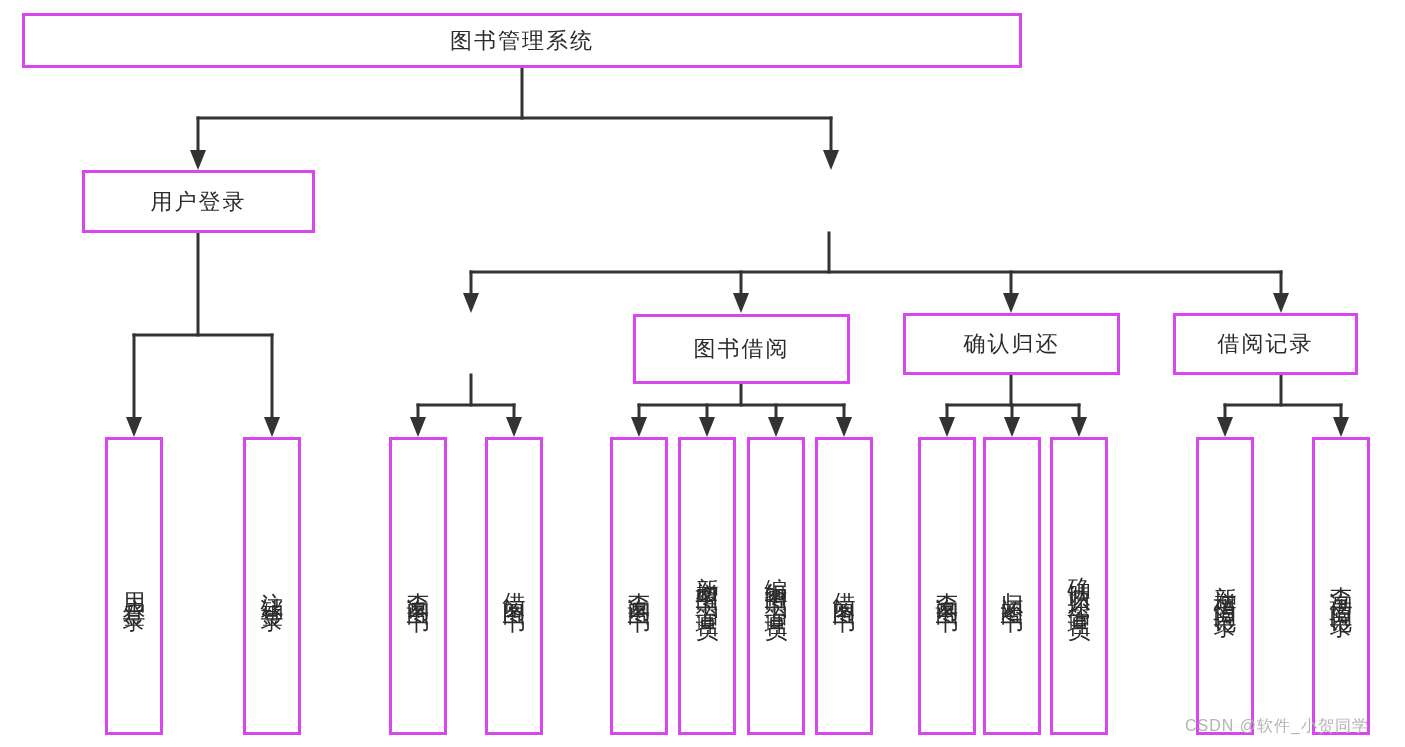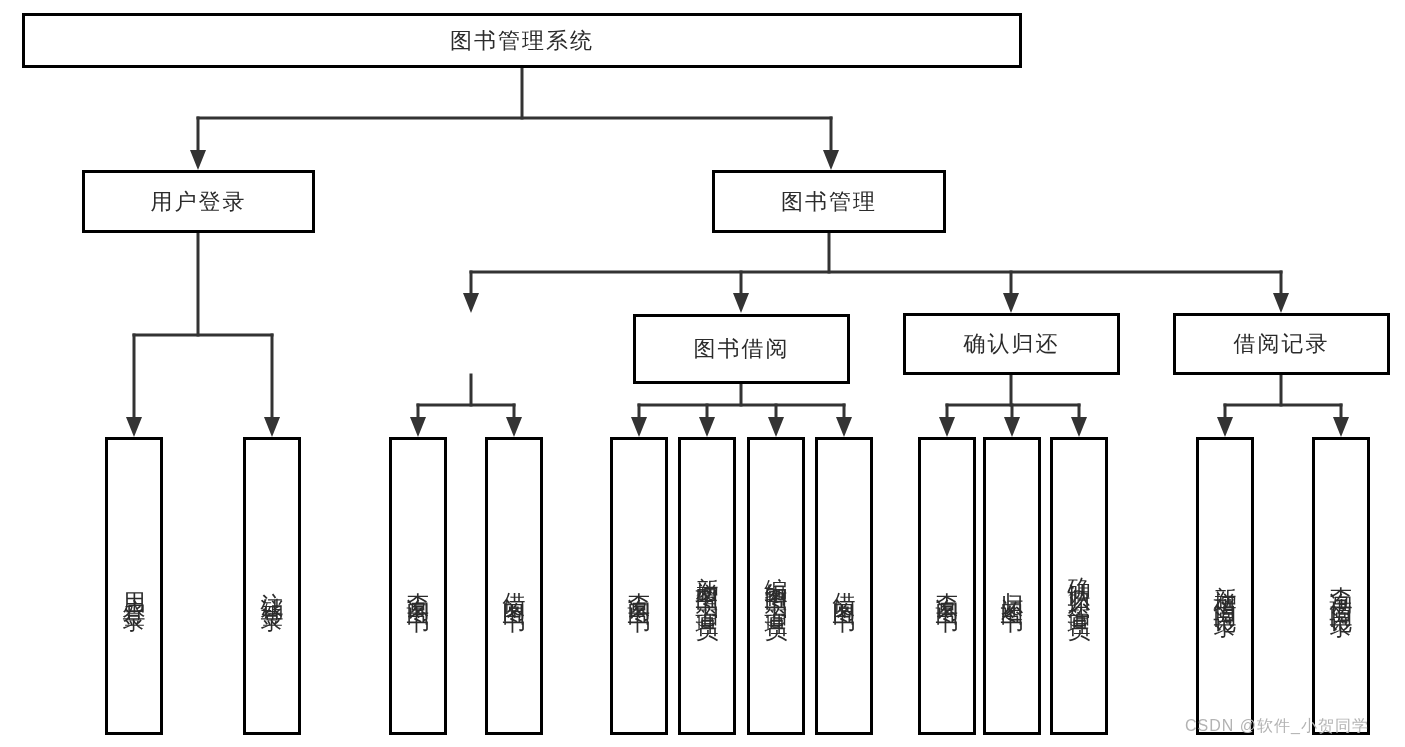--- a/index.html
+++ b/index.html
@@ -13,21 +13,21 @@
   }
   #connectors {
     position: absolute;
     left: 0; top: 0;
     z-index: 1;
   }
   .node {
     position: absolute;
     box-sizing: border-box;
     background: #ffffff;
-    border: 3px solid #000000;
+    border: 3px solid #d946ef;
     display: flex;
     align-items: center;
     justify-content: center;
     color: #2b2b2b;
     z-index: 2;
   }
   .node.h span {
     font-size: 22px;
     letter-spacing: 2px;
     white-space: nowrap;
@@ -124,31 +124,28 @@
     </g>
   </svg>
 
   <div class="node h" style="left:22px; top:13px; width:1000px; height:55px;">
     <span>图书管理系统</span>
   </div>
 
   <div class="node h" style="left:82px; top:170px; width:233px; height:63px;">
     <span>用户登录</span>
   </div>
-  <div class="node h" style="left:712px; top:170px; width:234px; height:63px;">
-    <span>图书管理</span>
-  </div>
 
   <div class="node h" style="left:633px; top:314px; width:217px; height:70px;">
     <span>图书借阅</span>
   </div>
   <div class="node h" style="left:903px; top:313px; width:217px; height:62px;">
     <span>确认归还</span>
   </div>
-  <div class="node h" style="left:1173px; top:313px; width:217px; height:62px;">
+  <div class="node h" style="left:1173px; top:313px; width:185px; height:62px;">
     <span>借阅记录</span>
   </div>
 
   <div class="node v" style="left:105px; top:437px; width:58px; height:298px;">
     <span>用户登录</span>
   </div>
   <div class="node v" style="left:243px; top:437px; width:58px; height:298px;">
     <span>注销登录</span>
   </div>
 

